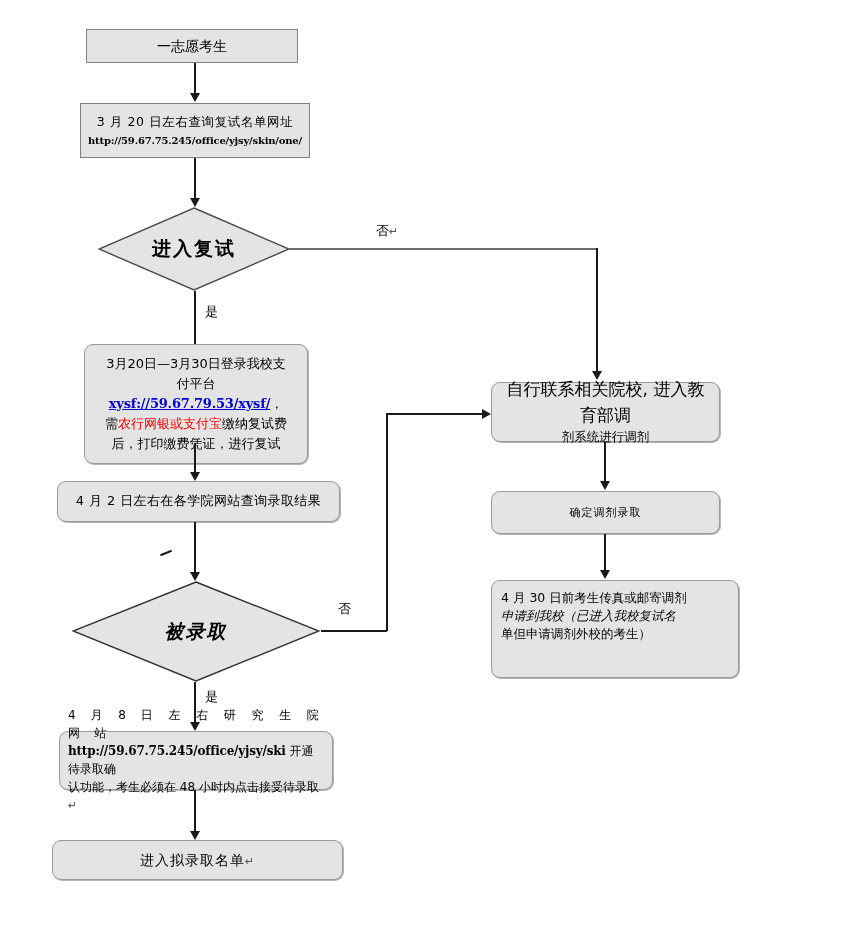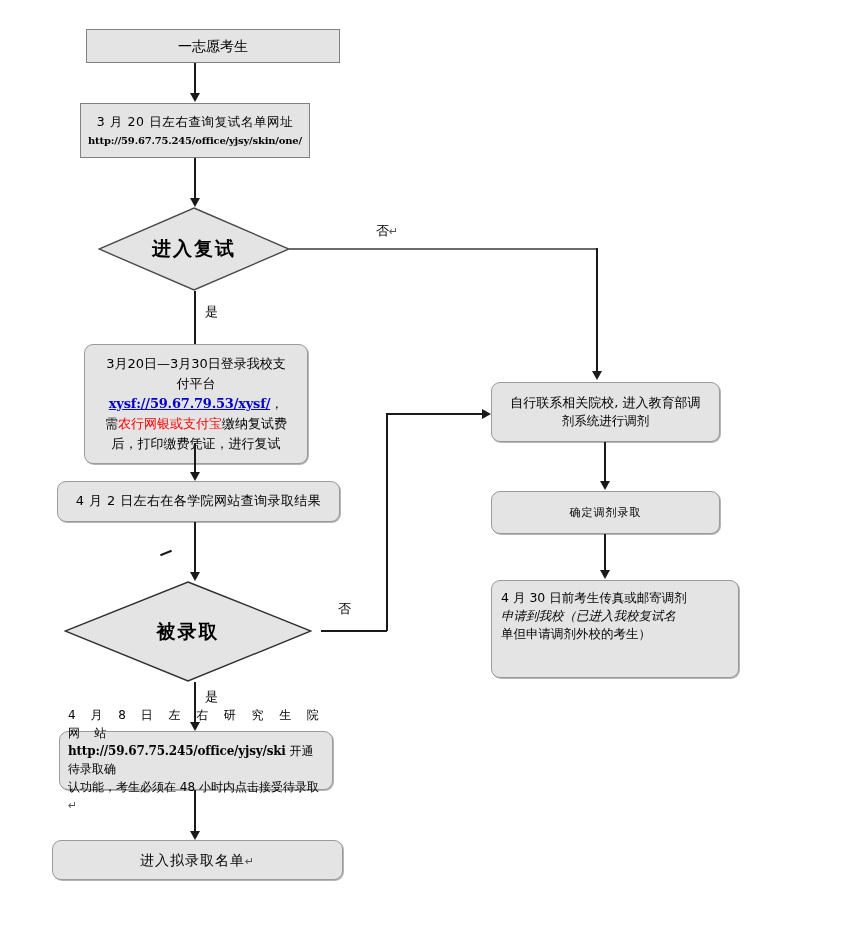--- a/index.html
+++ b/index.html
@@ -40,21 +40,21 @@
   .elabel{position:absolute;font-size:13px;color:#000;
           font-family:"DejaVu Sans","Liberation Sans",sans-serif;white-space:nowrap;}
 
   .stray{position:absolute;width:12px;height:2px;background:#1a1a1a;transform:rotate(-22deg);}
 </style>
 </head>
 <body>
 
 <div id="canvas">
 
-  <div class="node rect" style="left:86px;top:29px;width:254px;height:34px;text-align:right;">
+  <div class="node rect" style="left:86px;top:29px;width:212px;height:34px;text-align:right;">
     <span class="txt cn" style="font-size:14px;">一志愿考生</span>
   </div>
 
   <div class="ln lnv" style="left:194px;top:63px;height:32px;"></div>
   <div class="arrow ar-down" style="left:190px;top:93px;"></div>
 
   <div class="node rect" style="left:80px;top:103px;width:230px;height:55px;flex-direction:column;justify-content:center;">
     <div class="txt cn" style="font-size:12.5px;letter-spacing:0.6px;">3 月 20 日左右查询复试名单网址</div>
     <div class="txt url" style="font-size:10px;margin-top:3px;">http://59.67.75.245/office/yjsy/skin/one/</div>
   </div>
@@ -92,21 +92,21 @@
   <div class="arrow ar-down" style="left:190px;top:472px;"></div>
 
   <div class="node round" style="left:57px;top:481px;width:283px;height:41px;">
     <span class="txt cn" style="font-size:13px;letter-spacing:0.4px;">4 月 2 日左右在各学院网站查询录取结果</span>
   </div>
 
   <div class="ln lnv" style="left:194px;top:522px;height:52px;"></div>
   <div class="arrow ar-down" style="left:190px;top:572px;"></div>
   <div class="stray" style="left:160px;top:552px;"></div>
 
-  <div class="diamond" style="left:64px;top:581px;width:248px;height:101px;">
+  <div class="diamond" style="left:72px;top:581px;width:248px;height:101px;font-style:italic;">
     <svg width="248" height="101" viewBox="0 0 248 101">
       <polygon points="124,1 247,50 124,100 1,50" fill="#e4e4e4" stroke="#2f2f2f" stroke-width="1.4"></polygon>
     </svg>
     <div class="dlabel">被录取</div>
   </div>
 
   <div class="ln lnh" style="left:321px;top:630px;width:66px;"></div>
   <div class="ln lnv" style="left:386px;top:414px;height:217px;"></div>
   <div class="ln lnh" style="left:386px;top:413px;width:98px;"></div>
   <div class="arrow ar-right" style="left:482px;top:409px;"></div>
@@ -127,21 +127,21 @@
   </div>
 
   <div class="ln lnv" style="left:194px;top:790px;height:42px;"></div>
   <div class="arrow ar-down" style="left:190px;top:831px;"></div>
 
   <div class="node round" style="left:52px;top:840px;width:291px;height:40px;">
     <span class="txt cn" style="font-size:14px;letter-spacing:1px;"><span>进入拟录取名单</span><span class="pilcrow">↵</span></span>
   </div>
 
   <div class="node round" style="left:491px;top:382px;width:229px;height:60px;flex-direction:column;justify-content:center;padding:4px 8px;">
-    <div class="txt cn" style="font-size:13px;padding:0;line-height:1.5;">自行联系相关院校, 进入教育部调</div>
+    <div class="txt cn" style="font-size:17px;padding:0;line-height:1.5;">自行联系相关院校, 进入教育部调</div>
     <div class="txt cn" style="font-size:12.5px;padding:0;line-height:1.5;">剂系统进行调剂</div>
   </div>
 
   <div class="ln lnv" style="left:604px;top:442px;height:41px;"></div>
   <div class="arrow ar-down" style="left:600px;top:481px;"></div>
 
   <div class="node round" style="left:491px;top:491px;width:229px;height:43px;">
     <span class="txt cn" style="font-size:11px;letter-spacing:1px;">确定调剂录取</span>
   </div>
 

